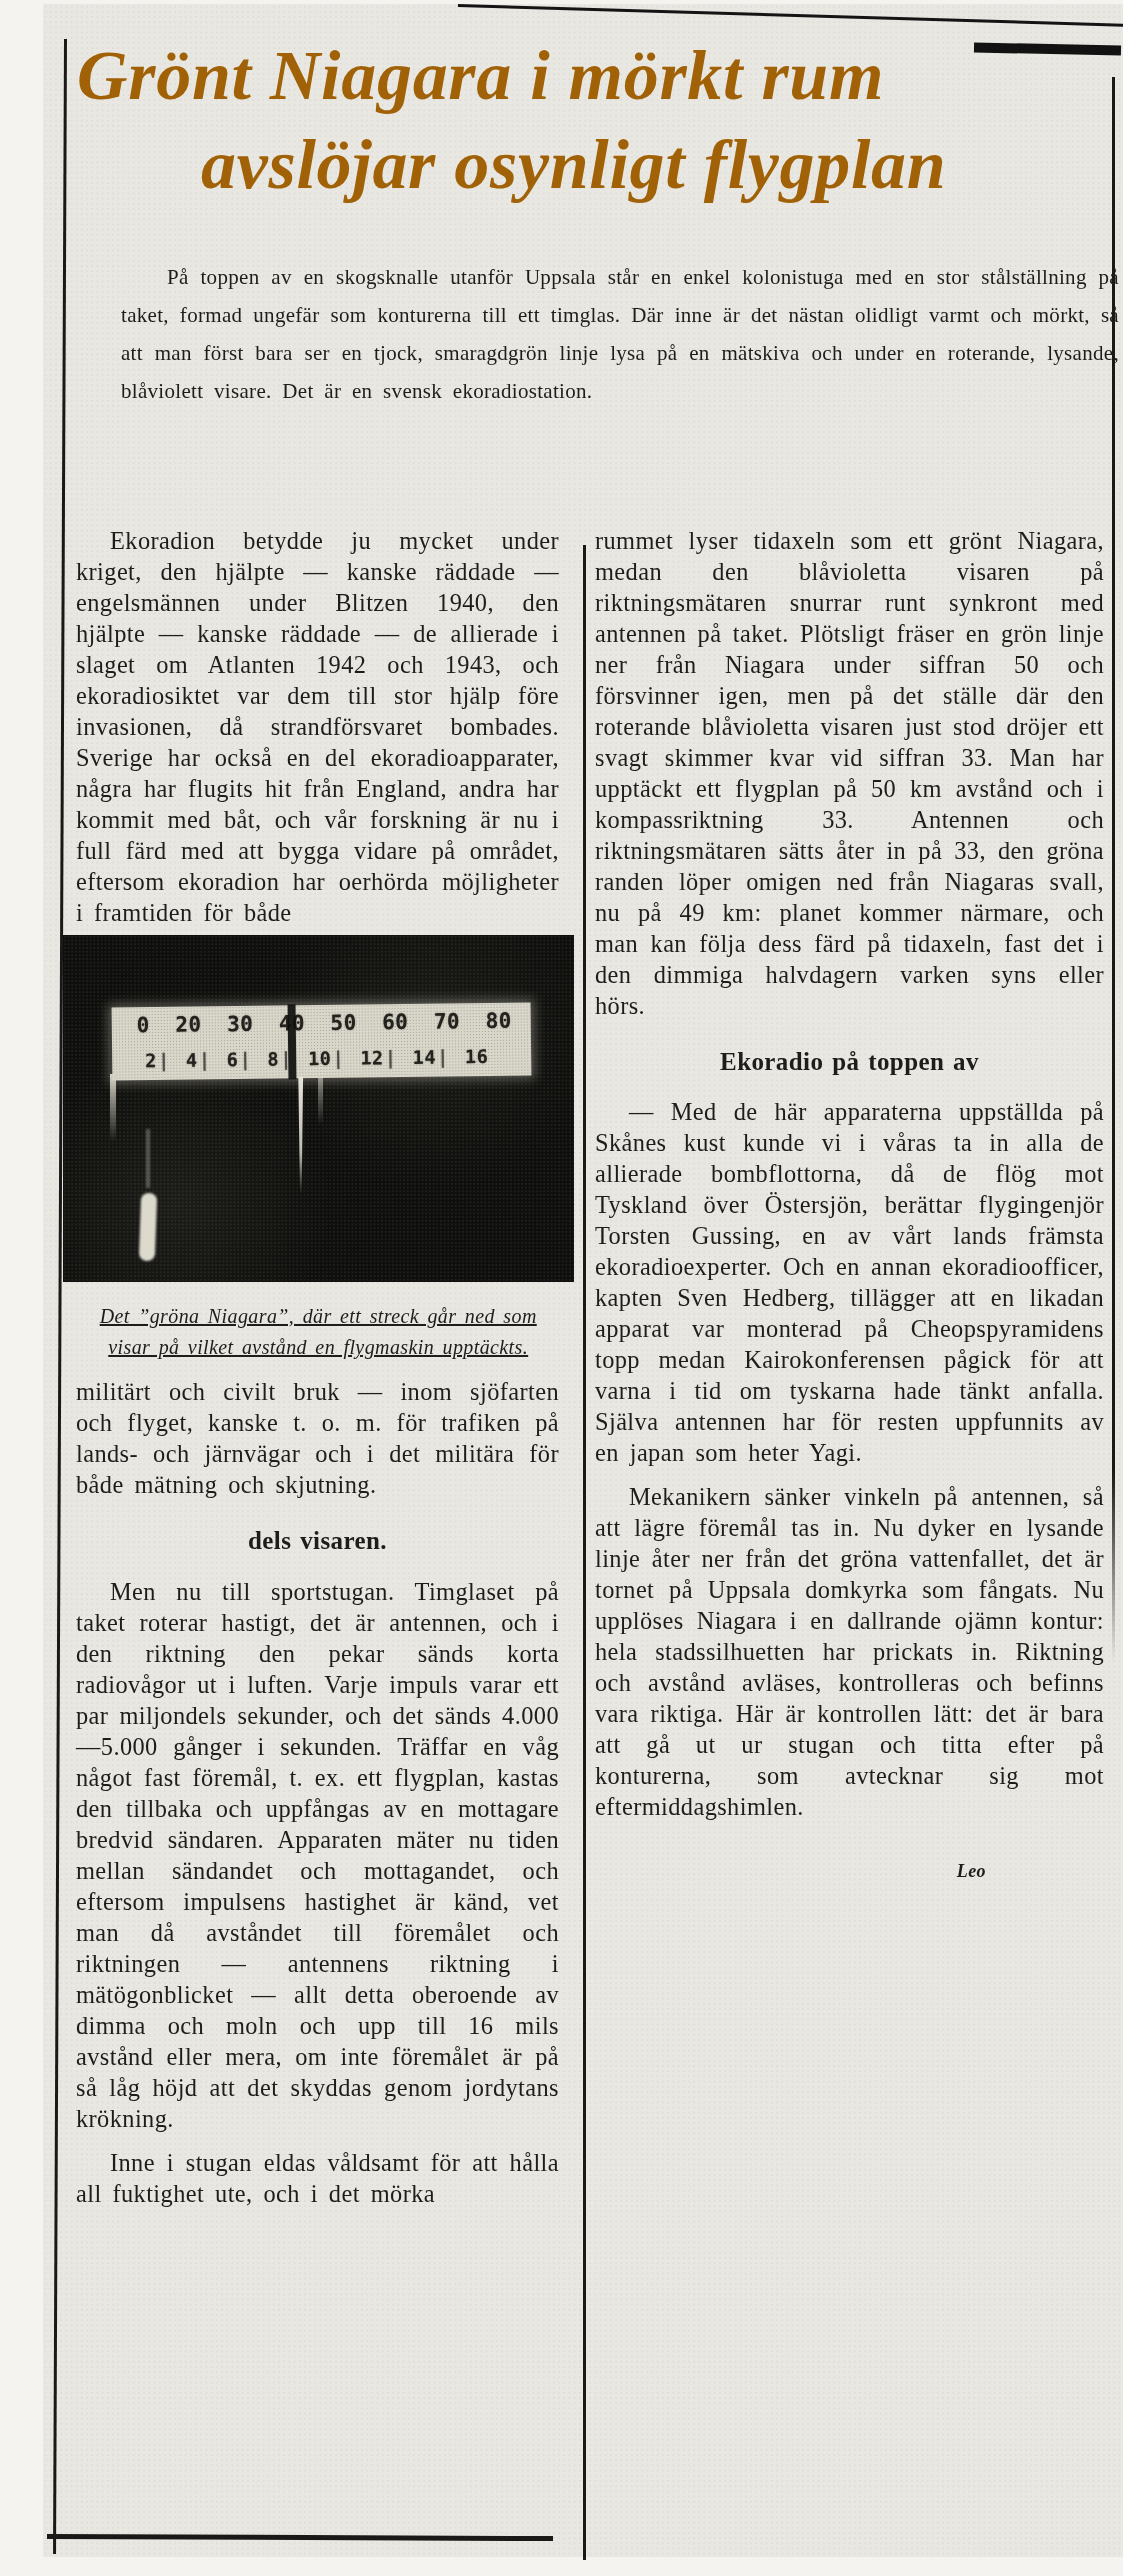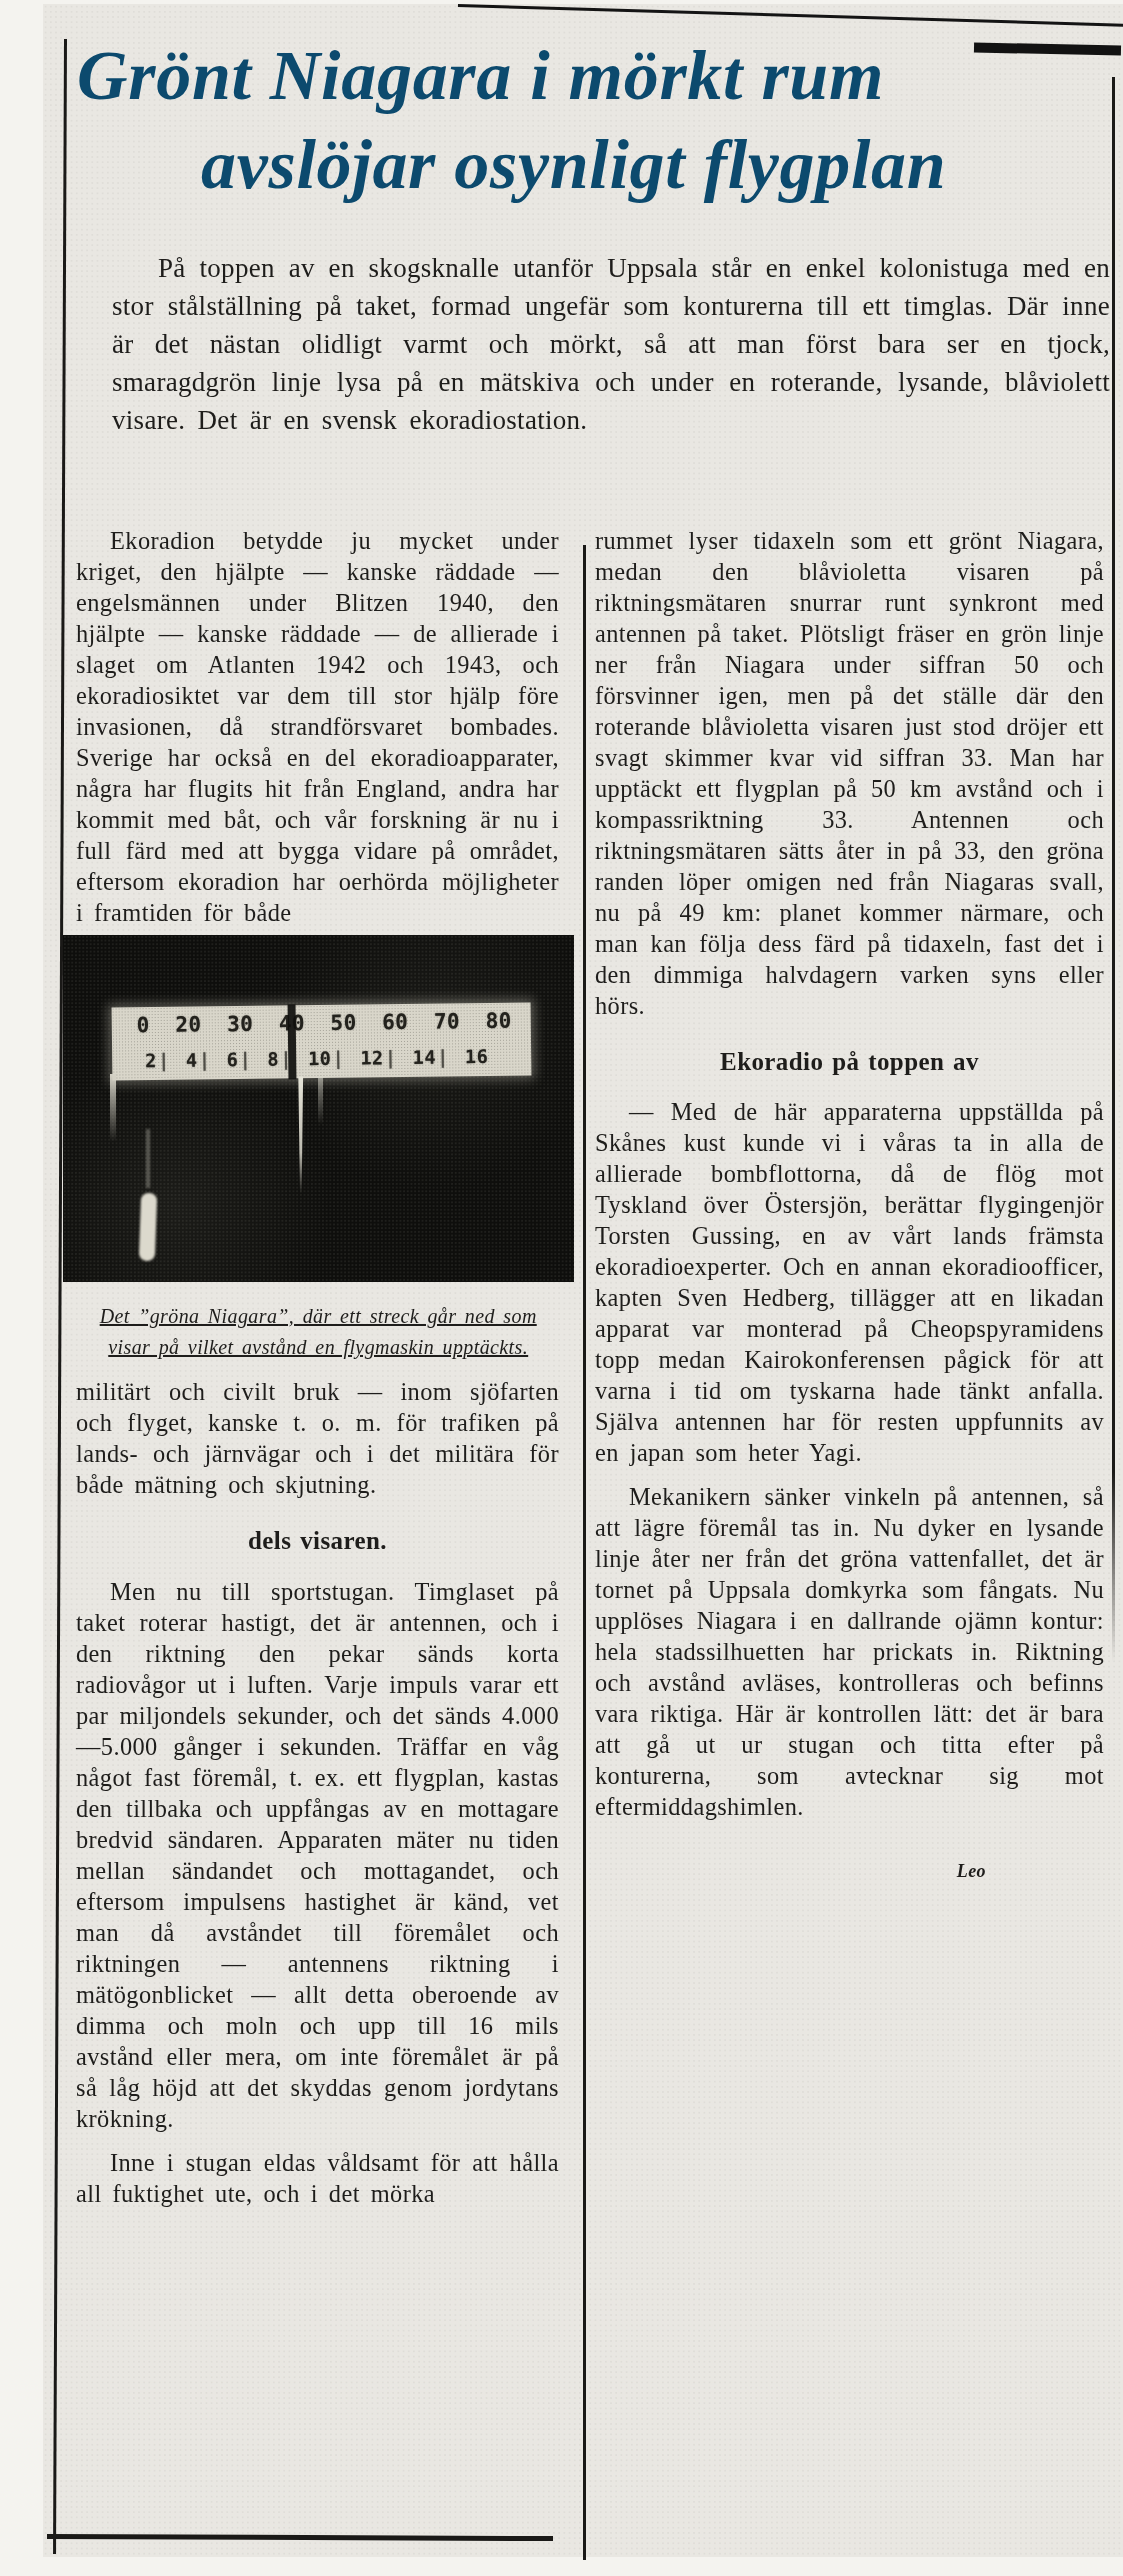--- a/index.html
+++ b/index.html
@@ -41,31 +41,31 @@
   .rule-right  { left: 1112px; top: 77px; width: 3px; height: 1585px;
                  background: linear-gradient(#1a1917 88%, rgba(26,25,23,0)); }
   .rule-center { left: 583px; top: 545px; width: 3px; height: 2015px; }
   .rule-bottom { left: 47px; top: 2535px; width: 506px; height: 5.2px; transform: rotate(0.25deg); }
 
   
   .headline {
     position: absolute; left: 77px; top: 31px; width: 1037px;
     font-style: italic; font-weight: bold;
     font-size: 70px; line-height: 89px; letter-spacing: 0.7px;
-    color: #0c4a6e; margin: 0;
+    color: #a16207; margin: 0;
   }
   .headline .hl2 { display: block; padding-left: 124px; }
 
   
   .lede {
     position: absolute; left: 104px; top: 241px; width: 998px;
-    font-size: 27px; line-height: 38px;
+    font-size: 21px; line-height: 38px;
     text-align: justify; text-indent: 46px;
     word-spacing: 5.2px; letter-spacing: 0.3px;
-    margin: 8px;
+    margin: 17px;
   }
 
   
   .col { position: absolute; top: 512px; font-size: 24.4px; line-height: 31px;
          text-align: justify; word-spacing: 4.4px; letter-spacing: 0.4px; }
   .col-left  { left: 76px; width: 483px; }
   .col-right { left: 595px; width: 509px; }
   .col p { margin: 13px 0 6px 0; text-indent: 34px; }
   .col p.cont { text-indent: 0; }
 

